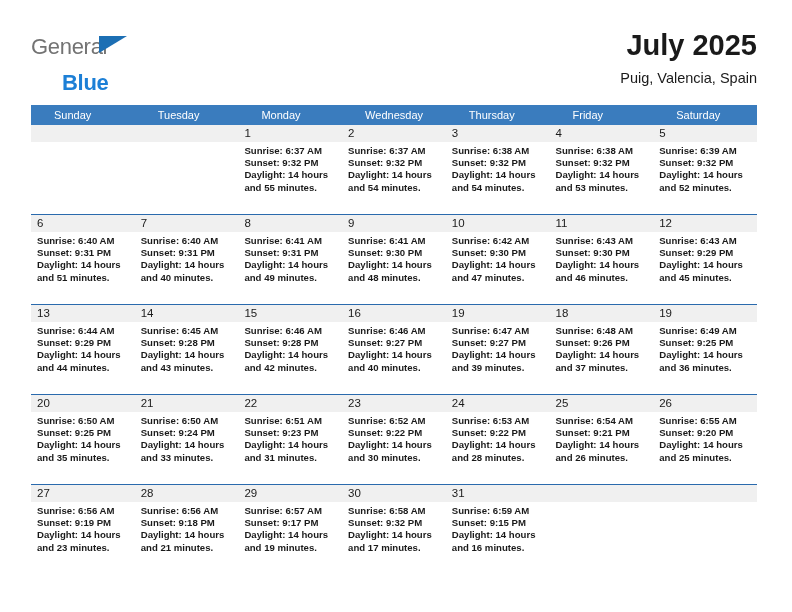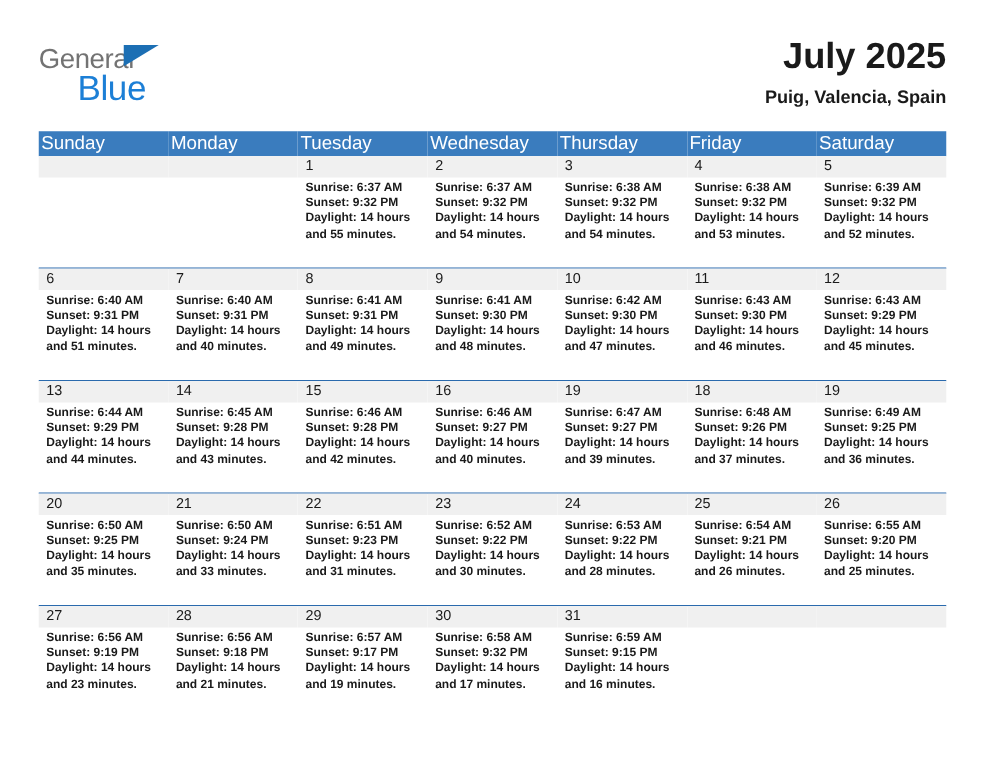--- a/index.html
+++ b/index.html
@@ -53,44 +53,44 @@
     left: 68px;
     top: 2px;
     width: 0;
     height: 0;
     border-left: 28px solid #1c6fb4;
     border-bottom: 17px solid transparent;
   }
   .logo-blue {
     position: absolute;
     left: 31px;
-    top: 21px;
-    font-size: 28px;
-    font-weight: 400;
+    top: 36px;
+    font-size: 22px;
+    font-weight: 700;
     letter-spacing: -0.3px;
     color: #1c7fd6;
     font-family: "Liberation Sans", sans-serif;
   }
 
   .title-block {
     position: absolute;
     right: 0;
     top: 0;
     text-align: right;
   }
   .cal-title {
     font-size: 29px;
     font-weight: 700;
     color: #1a1a1a;
     line-height: 34px;
     white-space: nowrap;
   }
   .cal-subtitle {
     font-size: 14.5px;
-    font-weight: 700;
+    font-weight: 400;
     color: #1a1a1a;
     line-height: 20px;
     margin-top: 6px;
     white-space: nowrap;
   }
 
   
   .calendar {
     position: absolute;
     left: 31px;
@@ -99,24 +99,24 @@
   }
   .dow-row {
     display: flex;
     background: #34760f00;
   }
   .dow-cell {
     width: 103.714px;
     box-sizing: border-box;
     background: #3a7cbe;
     color: #ffffff;
-    font-size: 15px;
+    font-size: 11px;
     line-height: 20px;
     height: 20px;
-    padding-left: 2px;
+    padding-left: 23px;
   }
 
   .week {
     display: flex;
     position: relative;
     border-top: 1.3px solid #2a6aad;
   }
   .week:first-of-type {
     border-top: none;
   }
@@ -166,22 +166,22 @@
     <div class="title-block">
       <div class="cal-title">July 2025</div>
       <div class="cal-subtitle">Puig, Valencia, Spain</div>
     </div>
 
   </div>
 
   <div class="calendar">
     <div class="dow-row" id="dow-row">
         <div class="dow-cell">Sunday</div>
+        <div class="dow-cell">Tuesday</div>
         <div class="dow-cell">Monday</div>
-        <div class="dow-cell">Tuesday</div>
         <div class="dow-cell">Wednesday</div>
         <div class="dow-cell">Thursday</div>
         <div class="dow-cell">Friday</div>
         <div class="dow-cell">Saturday</div>
       </div>
     <div id="weeks-container">
         <div class="week">
           <div class="day empty">
             <div class="daynum-band"></div>
             <div class="day-body"></div>

